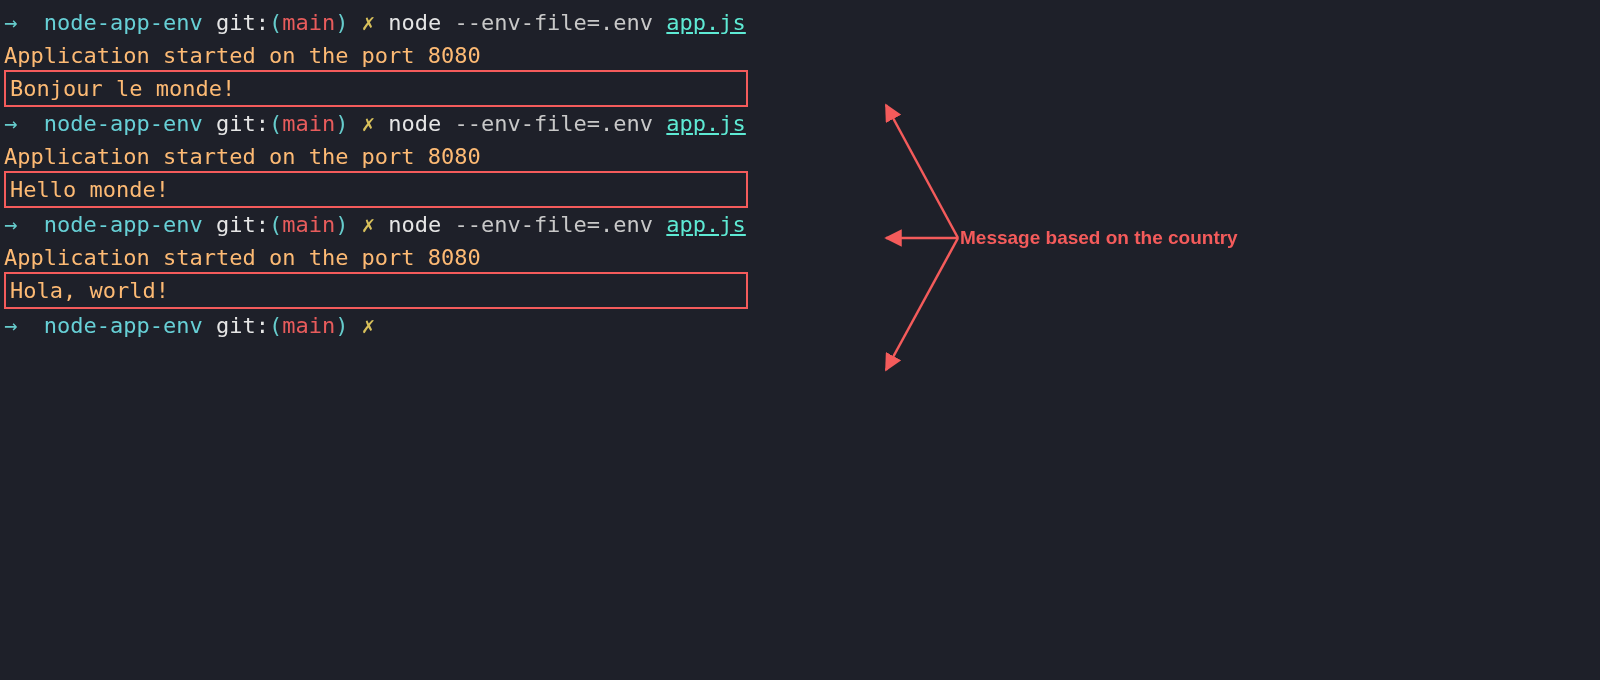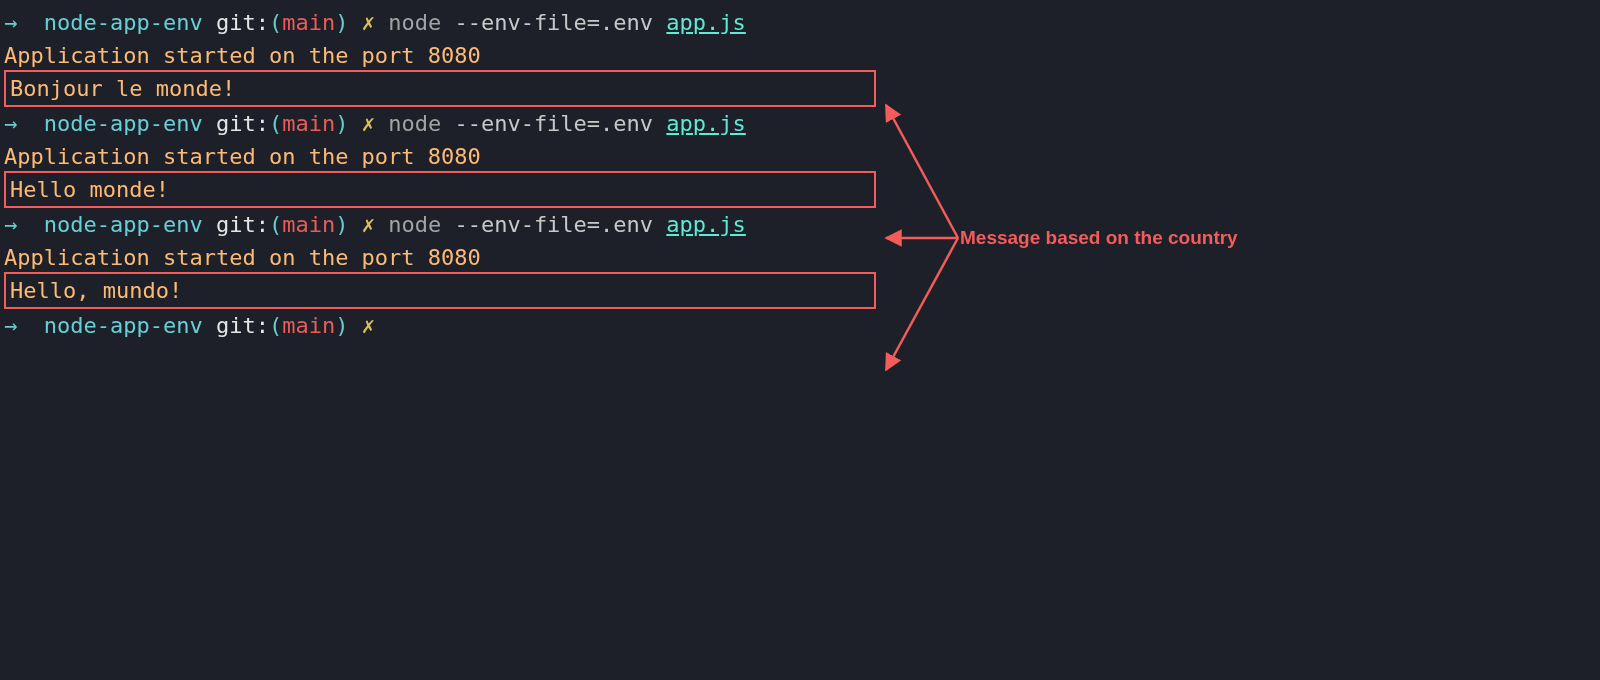--- a/index.html
+++ b/index.html
@@ -20,27 +20,27 @@
   }
   .line {
     white-space: pre;
   }
   .arrow { color: #6cc; }
   .dir   { color: #67d0d6; }
   .git   { color: #e5e5e5; }
   .paren { color: #6cc; }
   .branch{ color: #e85c5c; }
   .cross { color: #d8c05b; }
-  .cmd   { color: #a3a3a3; }
+  .cmd   { color: #e5e5e5; }
   .arg   { color: #c8c8c8; }
   .file  { color: #5eead4; text-decoration: underline; }
   .out   { color: #fdba74; }
   .box {
     display: inline-block;
-    width: 872px;
+    width: 744px;
     border: 2px solid #f45b5b;
     padding: 0 4px;
     margin-top: -2px;
   }
   .annotation {
     position: absolute;
     top: 224px;
     left: 960px;
     color: #f45b5b;
     font-family: -apple-system, "Helvetica Neue", Arial, sans-serif;
@@ -63,21 +63,21 @@
   <div class="line"><span class="arrow">→</span>  <span class="dir">node-app-env</span> <span class="git">git:</span><span class="paren">(</span><span class="branch">main</span><span class="paren">)</span> <span class="cross">✗</span> <span class="cmd">node</span> <span class="arg">--env-file=.env</span> <span class="file">app.js</span></div>
   <div class="line out">Application started on the port 8080</div>
   <div class="line"><span class="box out">Bonjour le monde!</span></div>
 
   <div class="line"><span class="arrow">→</span>  <span class="dir">node-app-env</span> <span class="git">git:</span><span class="paren">(</span><span class="branch">main</span><span class="paren">)</span> <span class="cross">✗</span> <span class="cmd">node</span> <span class="arg">--env-file=.env</span> <span class="file">app.js</span></div>
   <div class="line out">Application started on the port 8080</div>
   <div class="line"><span class="box out">Hello monde!</span></div>
 
   <div class="line"><span class="arrow">→</span>  <span class="dir">node-app-env</span> <span class="git">git:</span><span class="paren">(</span><span class="branch">main</span><span class="paren">)</span> <span class="cross">✗</span> <span class="cmd">node</span> <span class="arg">--env-file=.env</span> <span class="file">app.js</span></div>
   <div class="line out">Application started on the port 8080</div>
-  <div class="line"><span class="box out">Hello, mundo!</span></div>
+  <div class="line"><span class="box out">Hola, world!</span></div>
 
   <div class="line"><span class="arrow">→</span>  <span class="dir">node-app-env</span> <span class="git">git:</span><span class="paren">(</span><span class="branch">main</span><span class="paren">)</span> <span class="cross">✗</span></div>
 
   <div class="annotation">Message based on the country</div>
 
   <svg class="arrows" width="1600" height="680">
     <defs>
       <marker id="ah" viewBox="0 0 10 10" refX="9" refY="5" markerWidth="7" markerHeight="7" orient="auto-start-reverse">
         <path d="M 0 0 L 10 5 L 0 10 z" fill="#f45b5b"></path>
       </marker>

